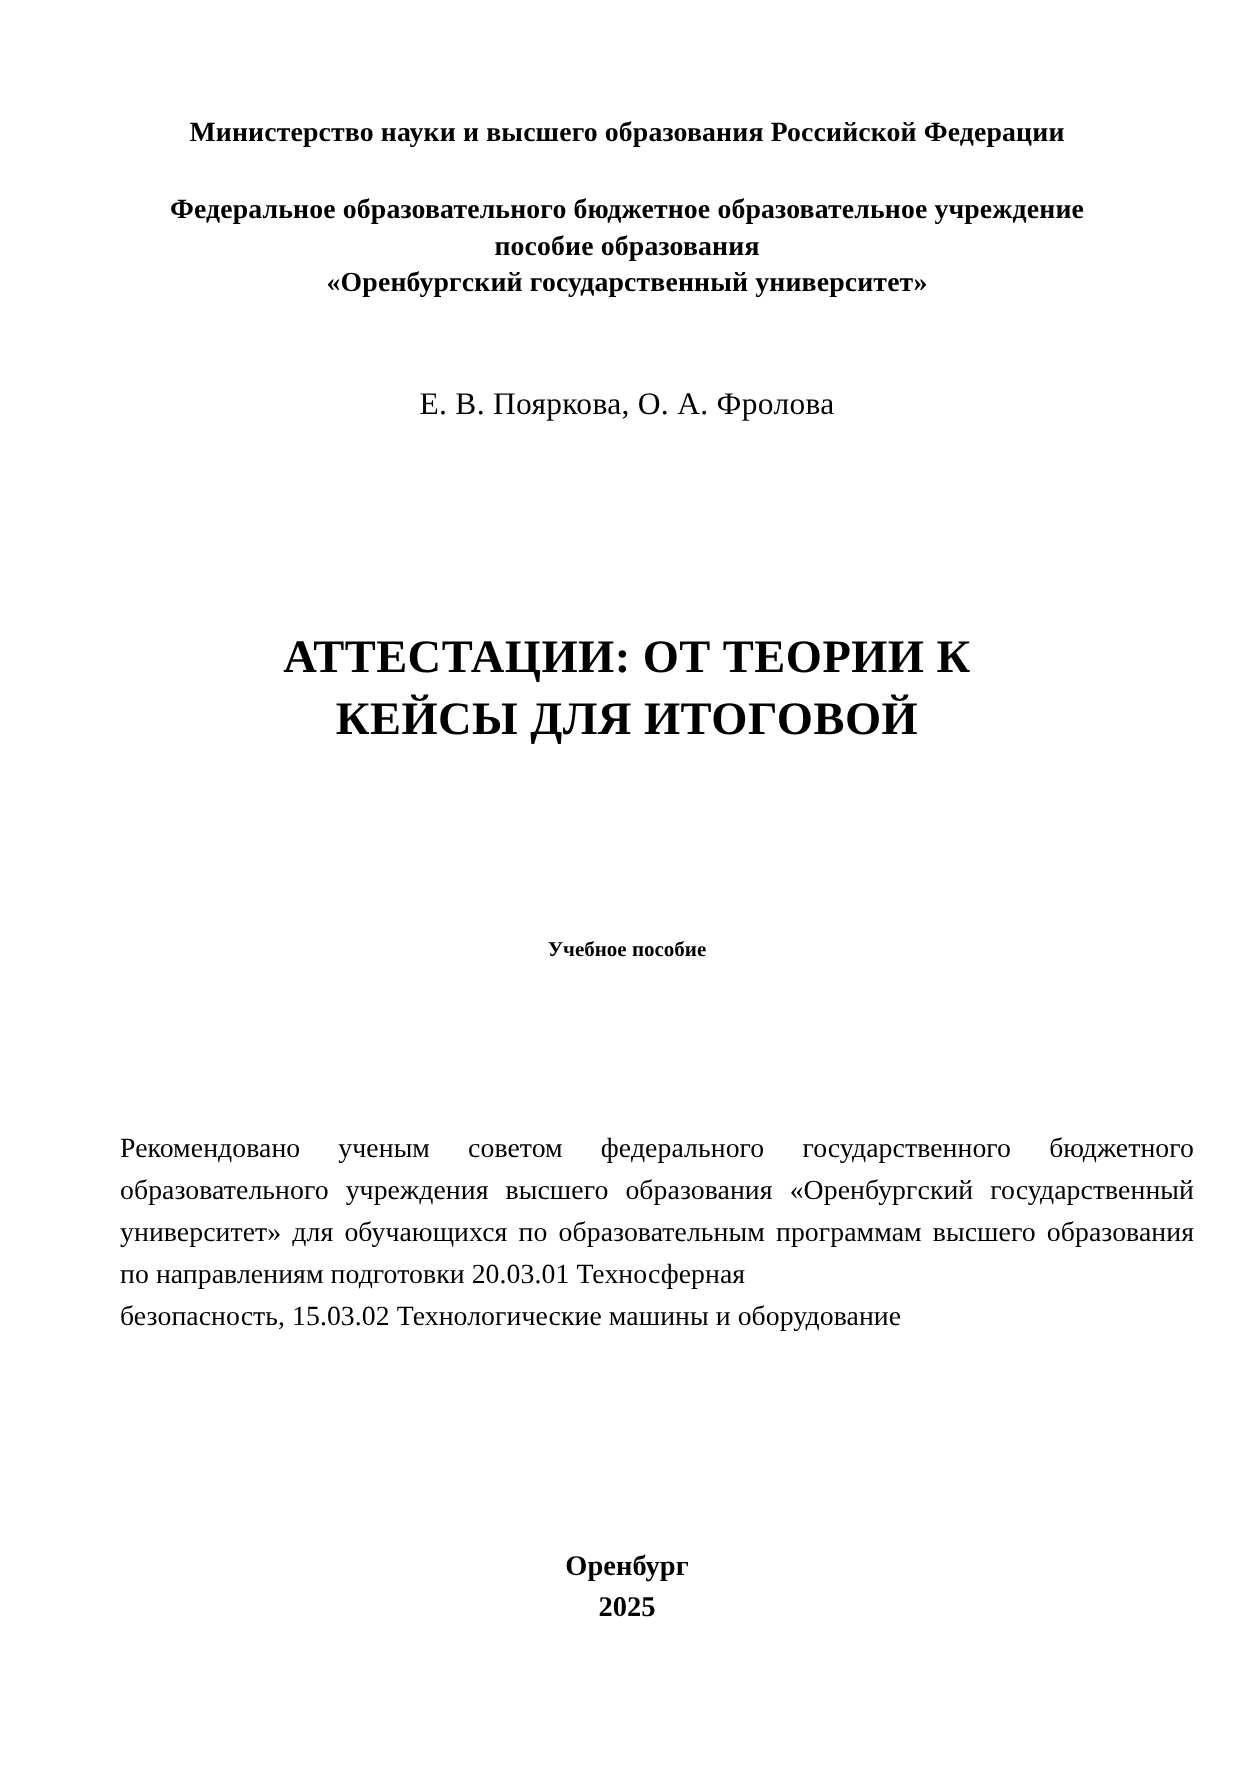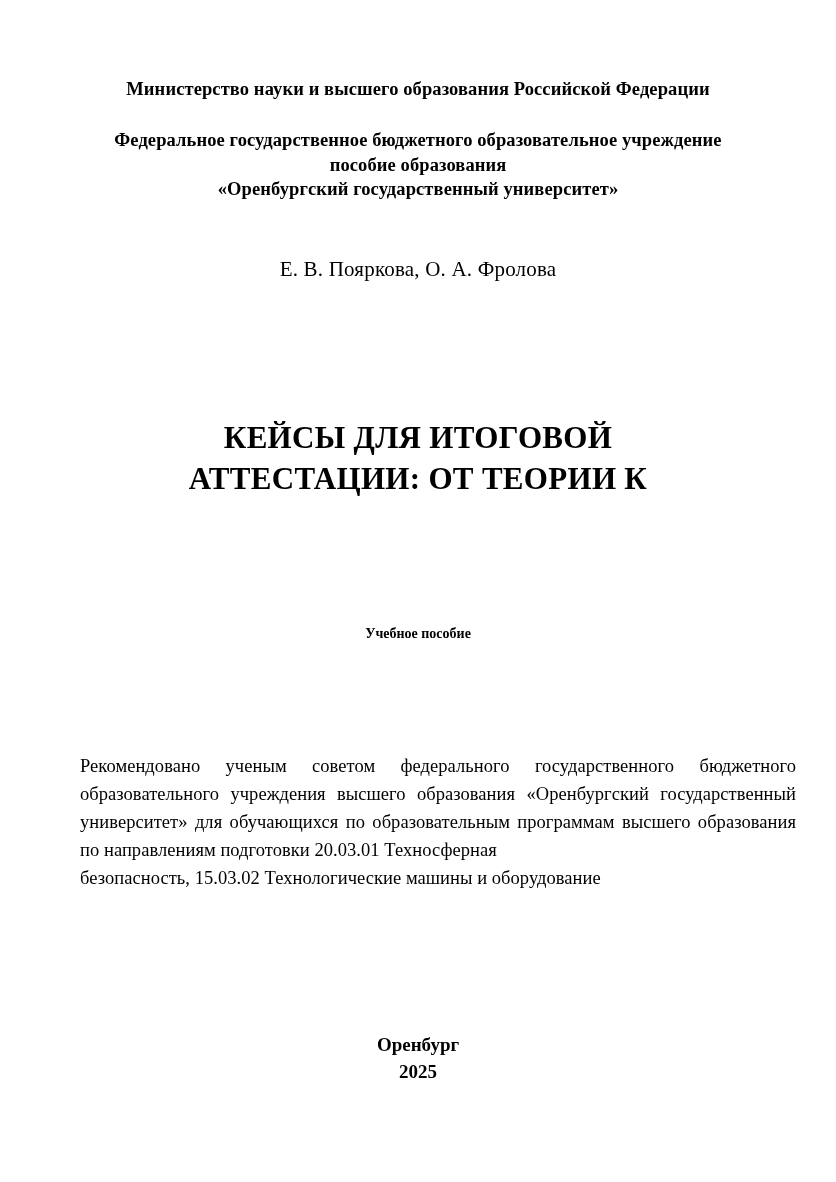--- a/index.html
+++ b/index.html
@@ -110,31 +110,31 @@
 </style>
 </head>
 <body>
 
 <div class="page">
 
   <div class="header-block">
     <div class="ministry-line">Министерство науки и высшего образования Российской Федерации</div>
 
     <div class="institution-block">
-      <div class="institution-line">Федеральное государственное бюджетного образовательное учреждение</div>
+      <div class="institution-line">Федеральное образовательного бюджетное образовательное учреждение</div>
       <div class="institution-line">пособие образования</div>
       <div class="institution-line">«Оренбургский государственный университет»</div>
     </div>
   </div>
 
   <div class="authors">Е. В. Пояркова, О. А. Фролова</div>
 
   <div class="main-title">
+    <div>АТТЕСТАЦИИ: ОТ ТЕОРИИ К</div>
     <div>КЕЙСЫ ДЛЯ ИТОГОВОЙ</div>
-    <div>АТТЕСТАЦИИ: ОТ ТЕОРИИ К</div>
   </div>
 
   <div class="subtitle">Учебное пособие</div>
 
   <div class="recommendation">
     <span>Рекомендовано ученым советом федерального государственного бюджетного образовательного учреждения высшего образования «Оренбургский государственный университет» для обучающихся по образовательным программам высшего образования по направлениям подготовки 20.03.01 Техносферная</span>
     <div class="last-line">безопасность,  15.03.02 Технологические машины и оборудование</div>
   </div>
 
   <div class="imprint">

